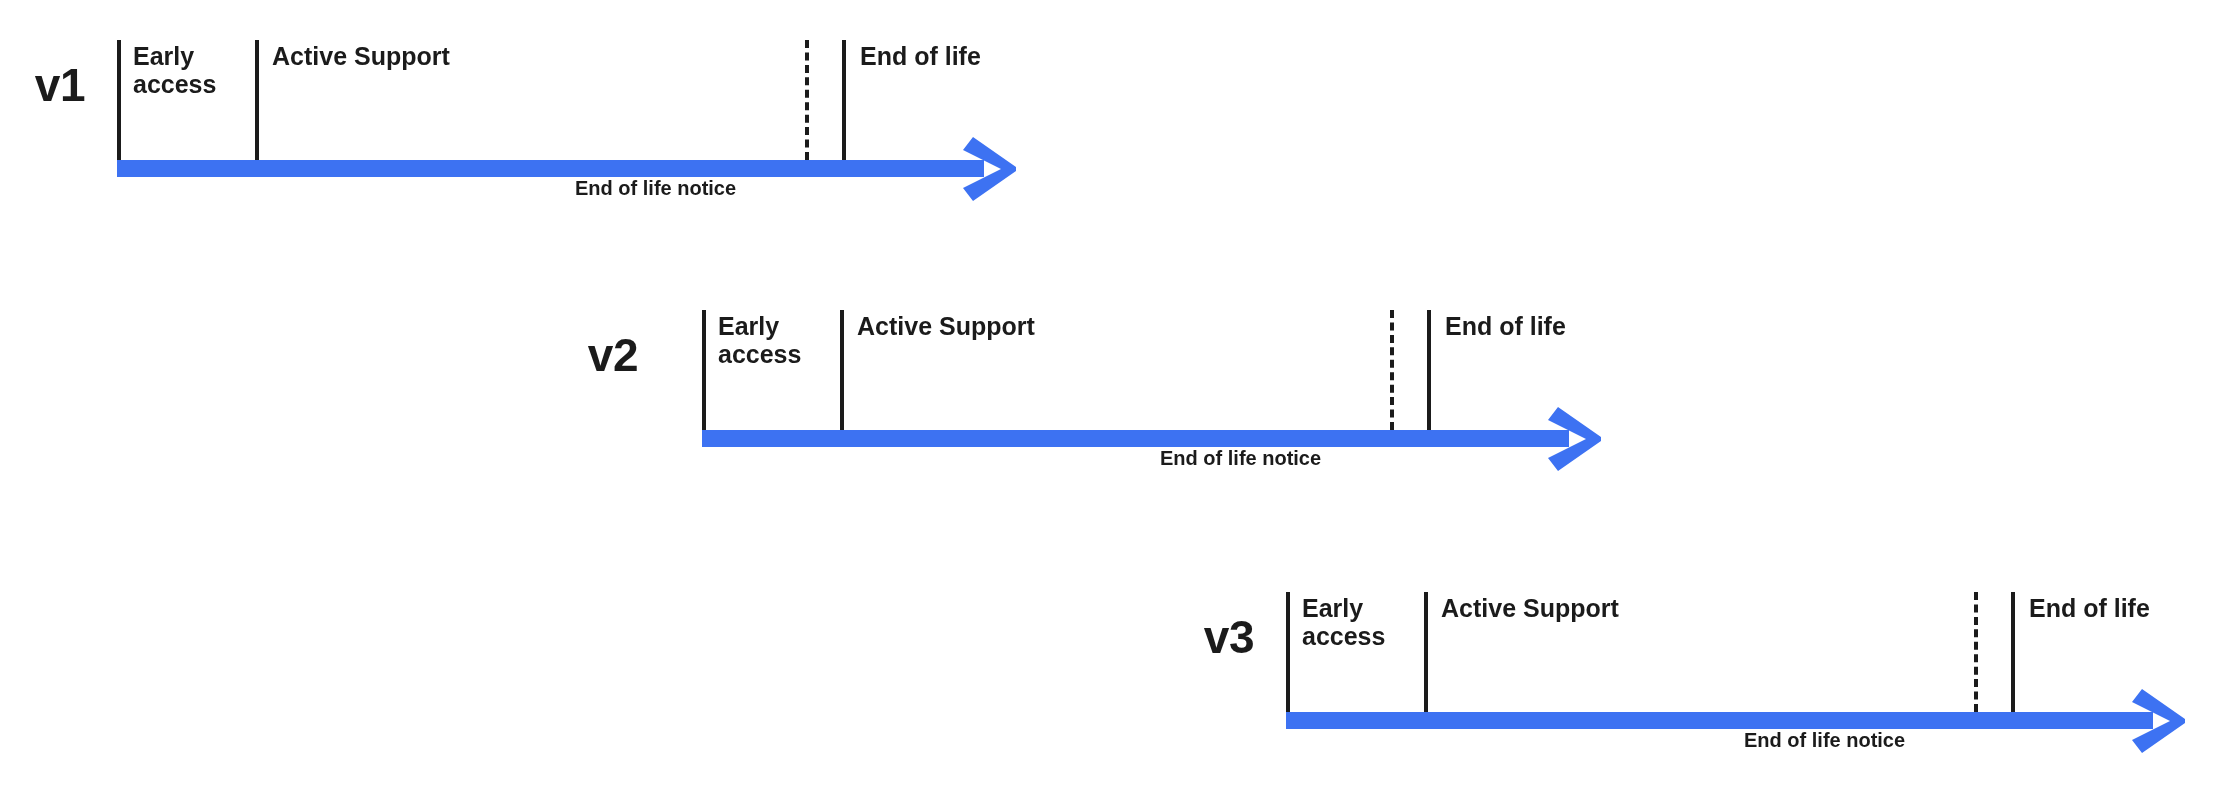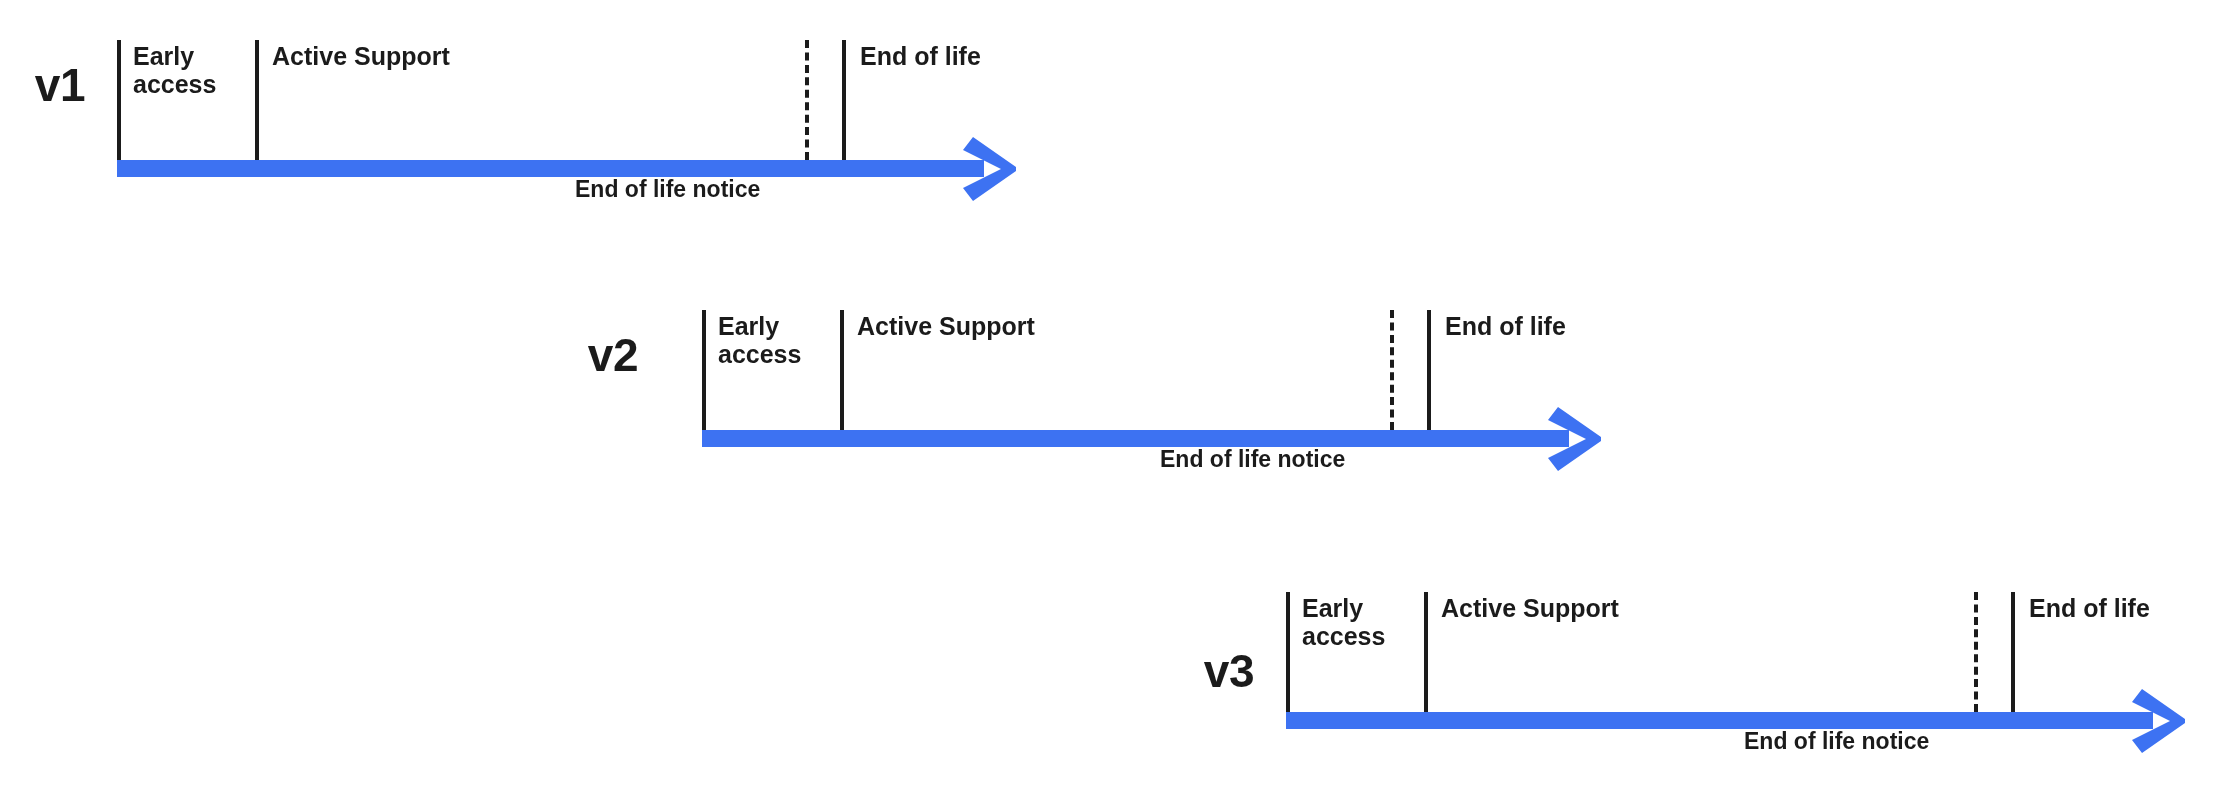--- a/index.html
+++ b/index.html
@@ -45,21 +45,21 @@
   }
 
   .arrowhead{
     position:absolute;
     width:56px;height:64px;
   }
   .arrowhead svg{display:block;width:100%;height:100%;}
 
   .notice-label{
     position:absolute;
-    font-size:23px;font-weight:700;color:#1b1b1b;
+    font-size:20px;font-weight:700;color:#1b1b1b;
     white-space:nowrap;
     line-height:1;
   }
 </style>
 </head>
 <body>
 
 <div id="diagram">
 
   <div class="row">
@@ -105,21 +105,21 @@
       <svg viewBox="0 0 56 64" preserveAspectRatio="none" aria-hidden="true">
         <polygon points="10,0 53,30 53,34 10,64 0,51 38,32 0,13" fill="#3d72f2"></polygon>
       </svg>
     </div>
 
     <div class="notice-label" style="left:1160px;top:448px;">End of life notice</div>
   </div>
 
   <div class="row">
 
-    <div class="version-label" style="left:1164px;top:648px;width:90px;">v3</div>
+    <div class="version-label" style="left:1164px;top:614px;width:90px;">v3</div>
 
     <div class="tick" style="left:1286px;top:592px;height:120px;"></div>
     <div class="tick" style="left:1424px;top:592px;height:120px;"></div>
     <div class="tick dashed" style="left:1974px;top:592px;height:120px;"></div>
     <div class="tick" style="left:2011px;top:592px;height:120px;"></div>
 
     <div class="phase-label" style="left:1302px;top:594px;width:120px;">Early
 access</div>
     <div class="phase-label" style="left:1441px;top:594px;width:520px;">Active Support</div>
     <div class="phase-label" style="left:2029px;top:594px;width:300px;">End of life</div>

